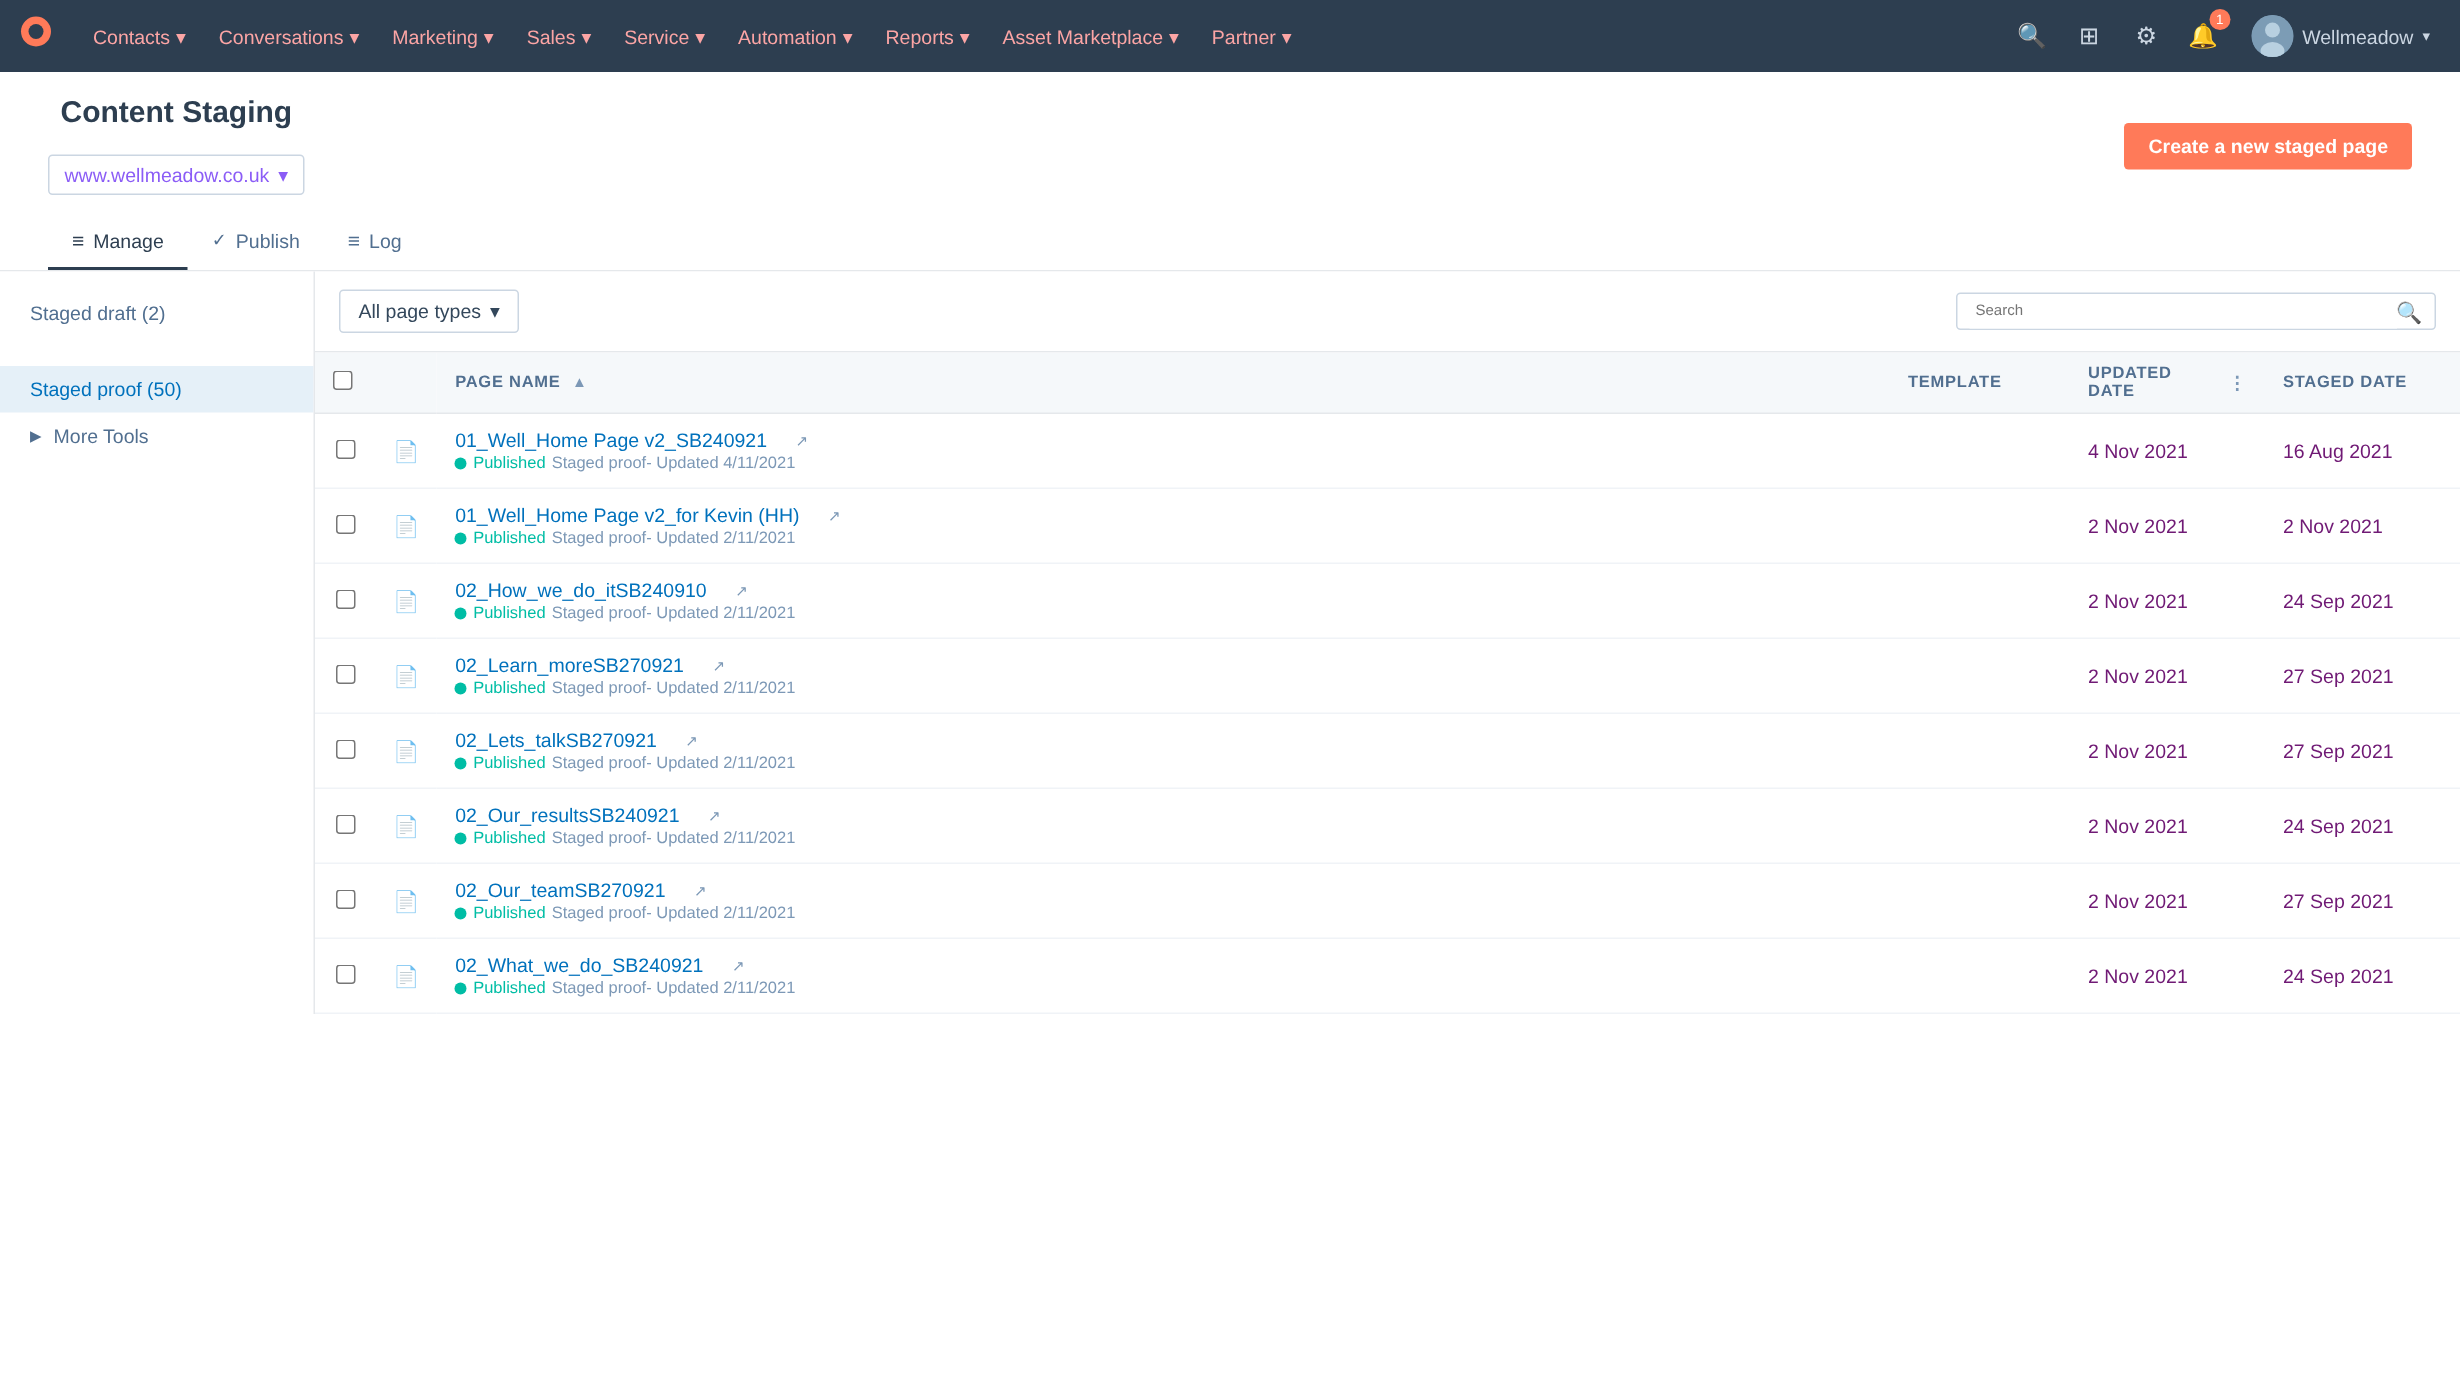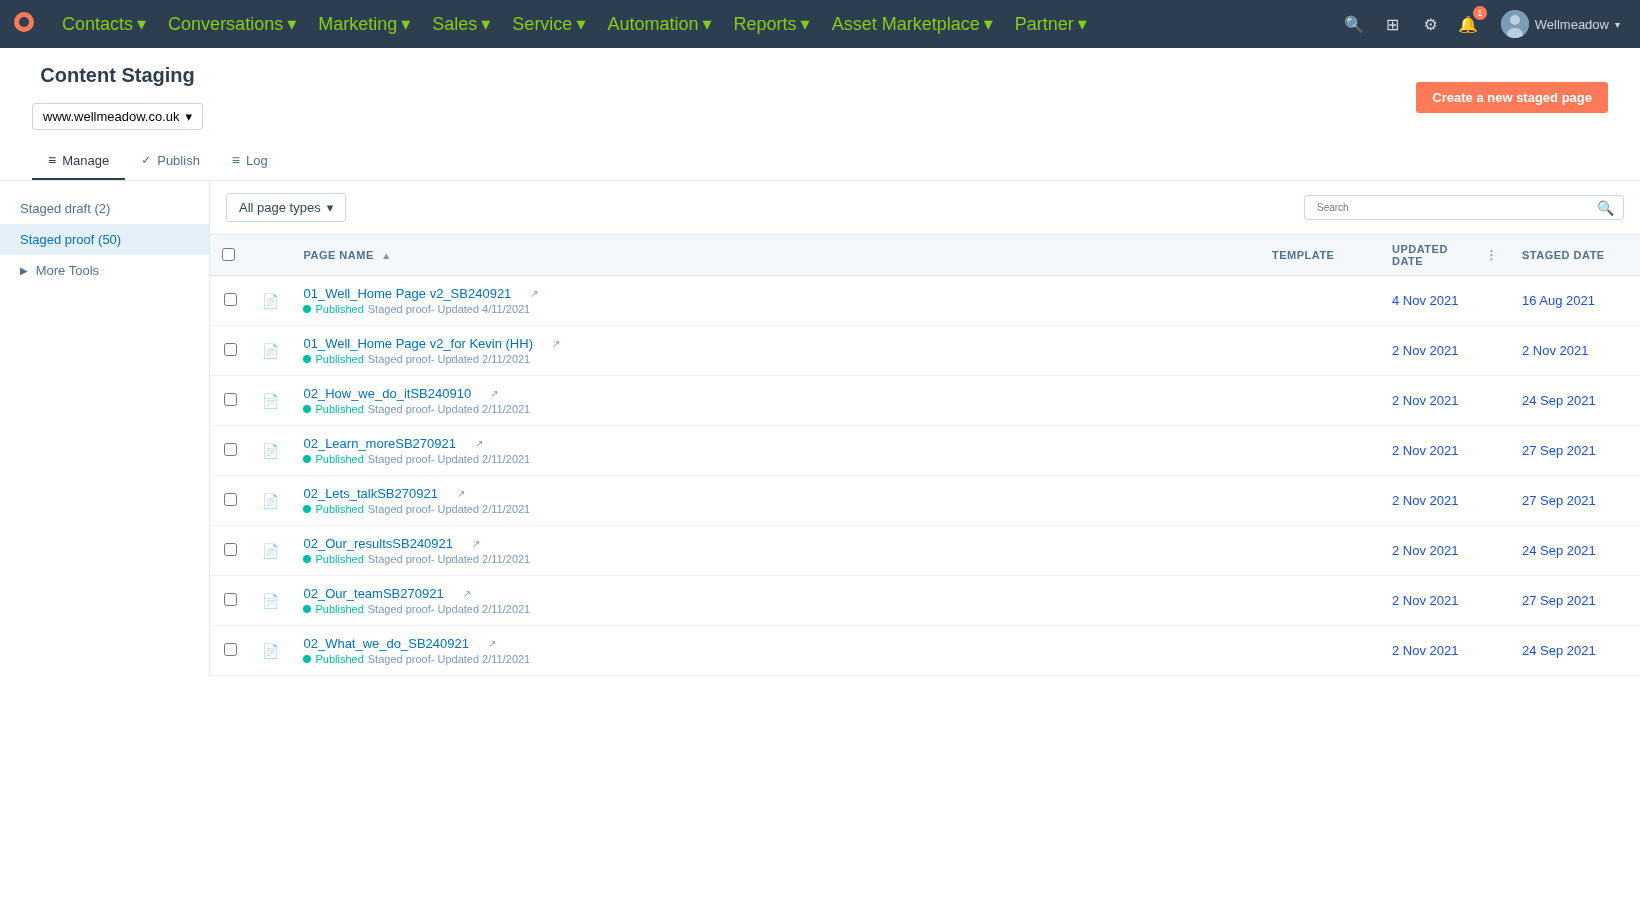--- a/index.html
+++ b/index.html
@@ -20,25 +20,25 @@
       font-size: 20px;
       font-weight: bold;
     }
     .top-nav-items {
       display: flex;
       align-items: center;
       gap: 2px;
       flex: 1;
     }
     .top-nav-item {
-      color: #84cc16;
+      color: #fca5a5;
       padding: 6px 10px;
       border-radius: 3px;
       cursor: pointer;
-      font-size: 18px;
+      font-size: 13px;
       display: flex;
       align-items: center;
       gap: 4px;
       white-space: nowrap;
     }
     .top-nav-right {
       display: flex;
       align-items: center;
       gap: 10px;
     }
@@ -123,21 +123,21 @@
     .page-title {
       font-size: 20px;
       font-weight: 600;
       color: #2d3e50;
     }
     .domain-dropdown {
       border: 1px solid #cbd6e2;
       border-radius: 3px;
       padding: 5px 10px;
       font-size: 13px;
-      color: #000000;
+      color: #8b5cf6;
       background: #fff;
       cursor: pointer;
       display: flex;
       align-items: center;
       gap: 6px;
     }
     .create-btn {
       background: #ff7a59;
       color: #fff;
       border: none;
@@ -186,20 +186,21 @@
     .sidebar-item {
       padding: 8px 20px;
       font-size: 13px;
       color: #516f90;
       cursor: pointer;
     }
     .sidebar-item.active {
       background: #e5f0f8;
       color: #0071bc;
       font-weight: 500;
+      margin-top: 20px;
     }
     .sidebar-section {
       padding: 8px 20px;
       font-size: 13px;
       color: #516f90;
       cursor: pointer;
       display: flex;
       align-items: center;
       gap: 8px;
     }
@@ -317,21 +318,21 @@
     }
     .meta-text {
       color: #7c98b6;
       font-size: 11px;
     }
     .external-link-icon { font-size: 10px; color: #7c98b6; }
     .col-sort-icon { font-size: 10px; color: #7c98b6; margin-left: 4px; }
     .col-actions { display: flex; align-items: center; gap: 4px; }
     input[type="checkbox"] { cursor: pointer; }
 
-    .date-cell { font-size: 13px; color: #1d4ed8; }
+    .date-cell { font-size: 13px; color: #701a75; }
   </style>
 </head>
 <body>
 
 <nav class="top-nav">
   <div class="top-nav-logo">
     <svg width="24" height="24" viewBox="0 0 24 24" fill="#ff7a59">
       <circle cx="12" cy="12" r="10"></circle>
       <circle cx="12" cy="12" r="5" fill="#2d3e50"></circle>
       <circle cx="12" cy="5" r="2" fill="#ff7a59"></circle>

